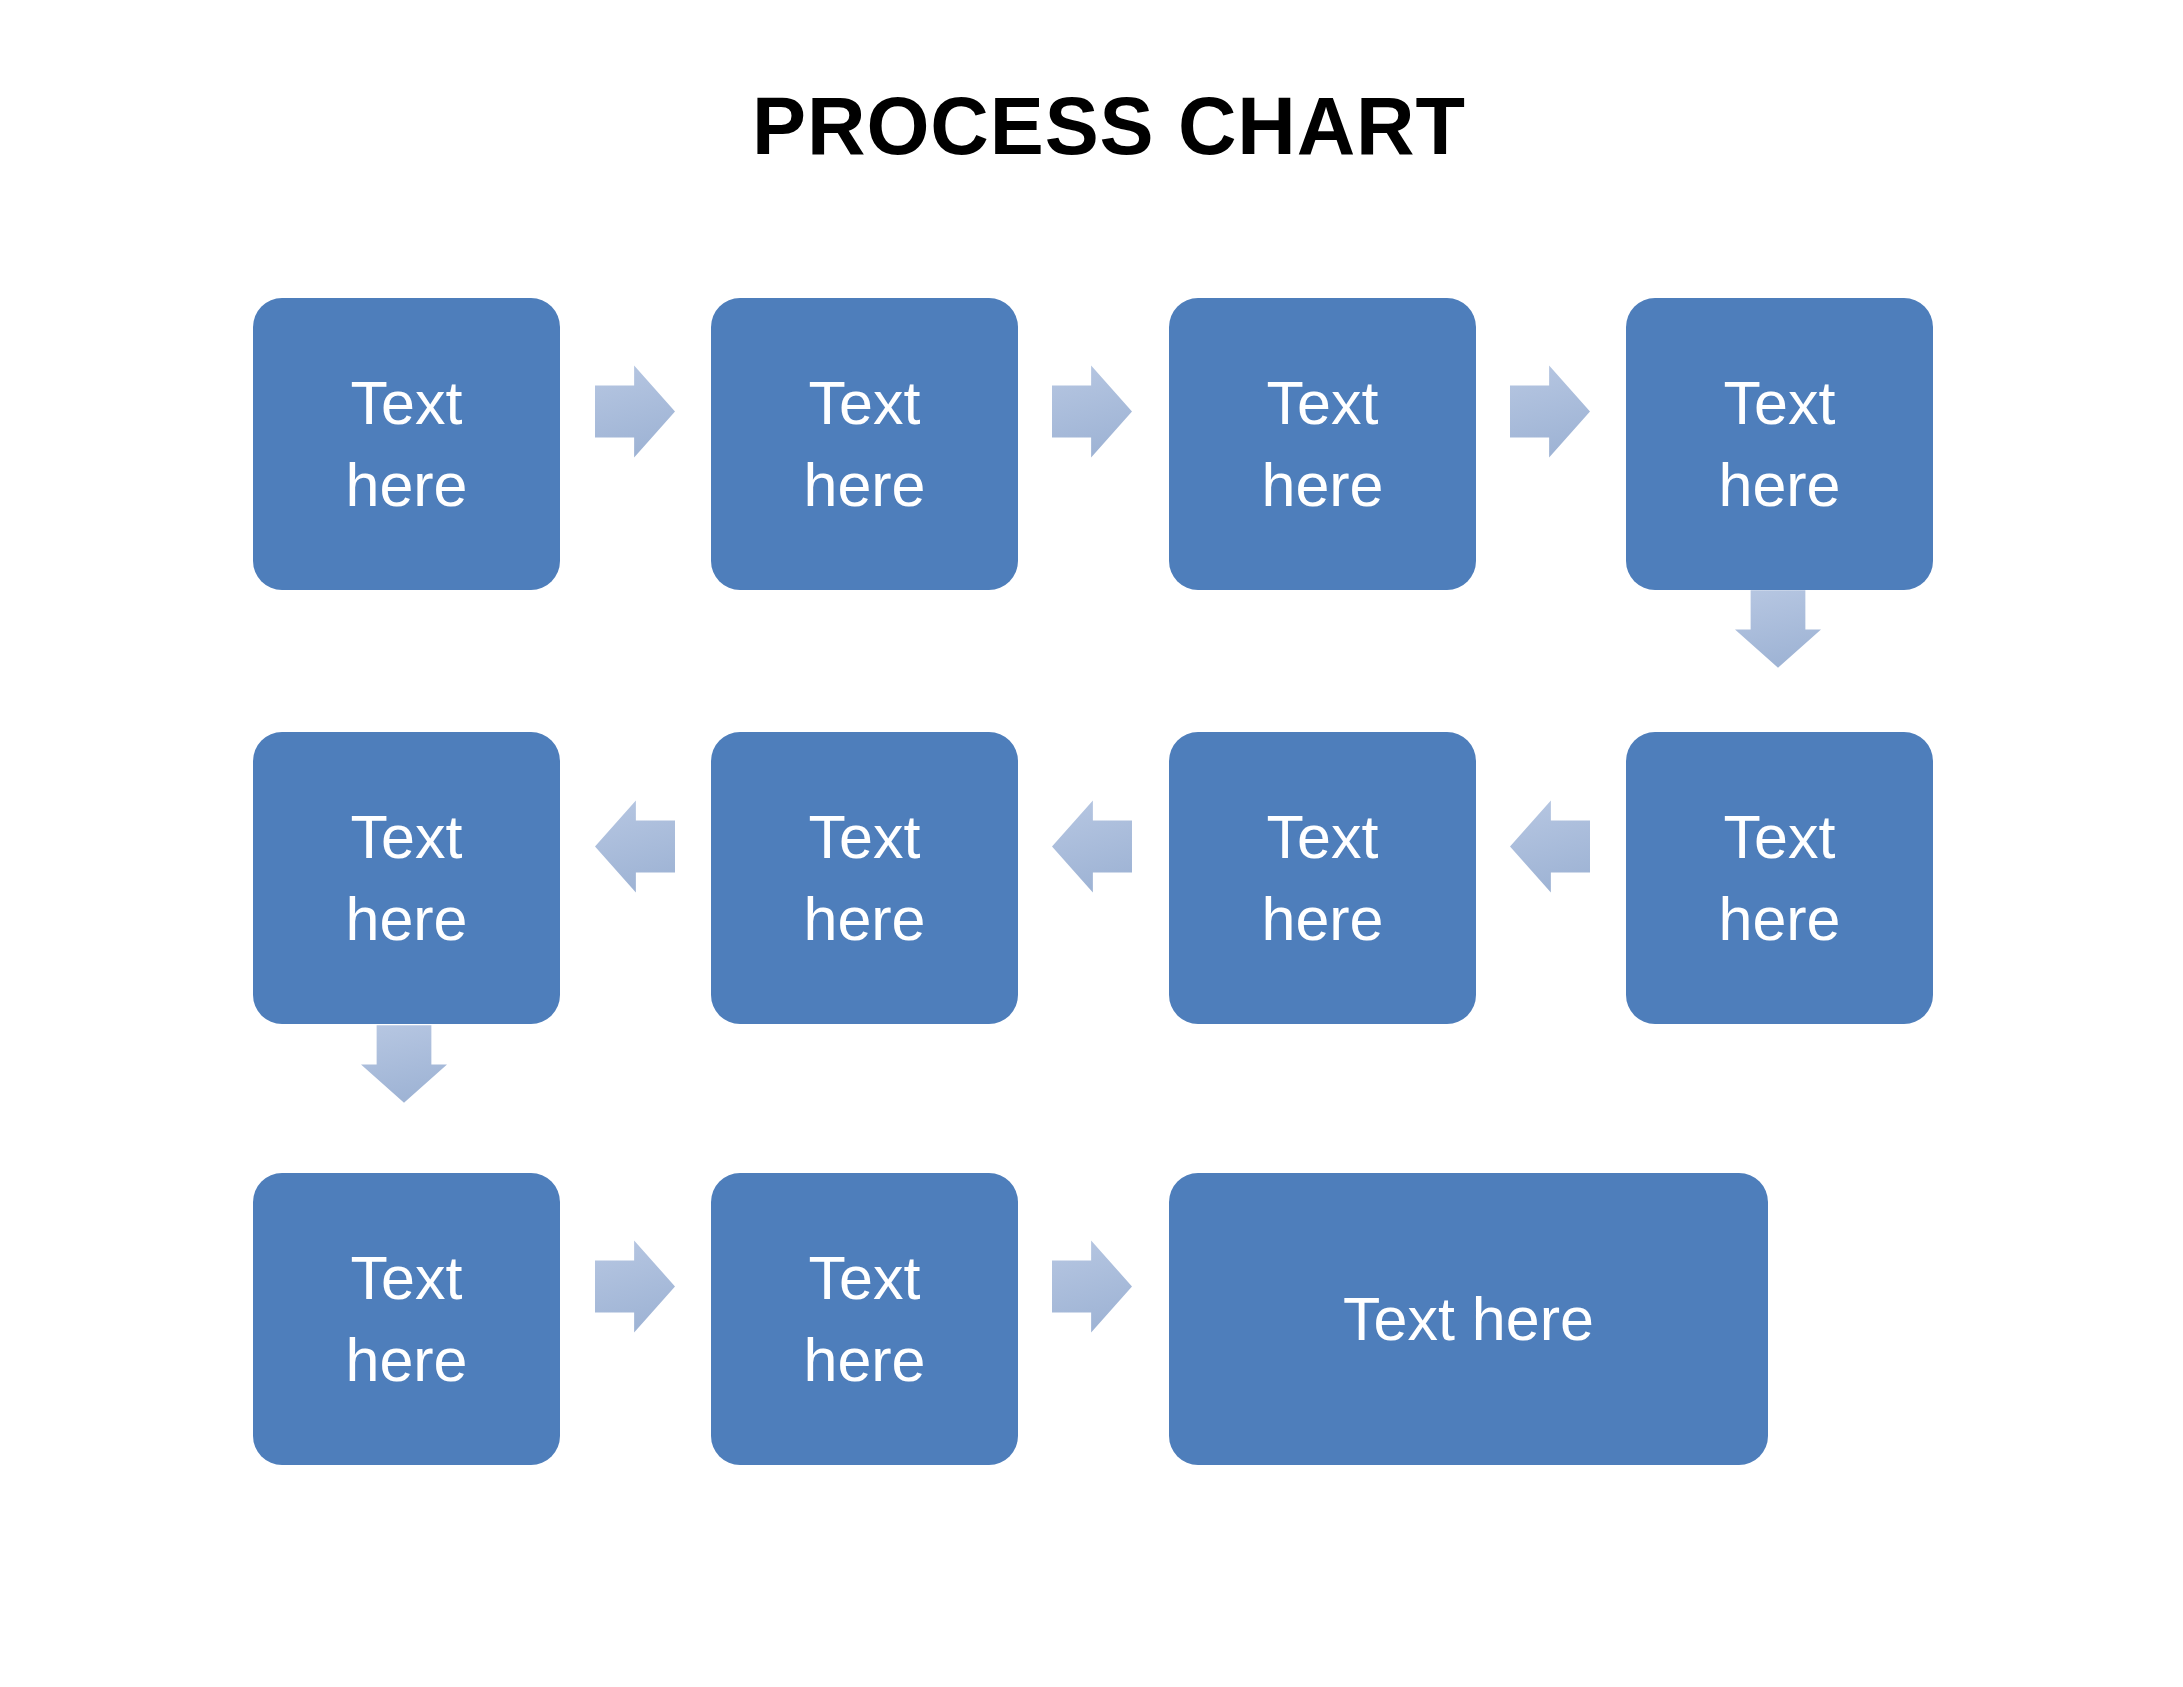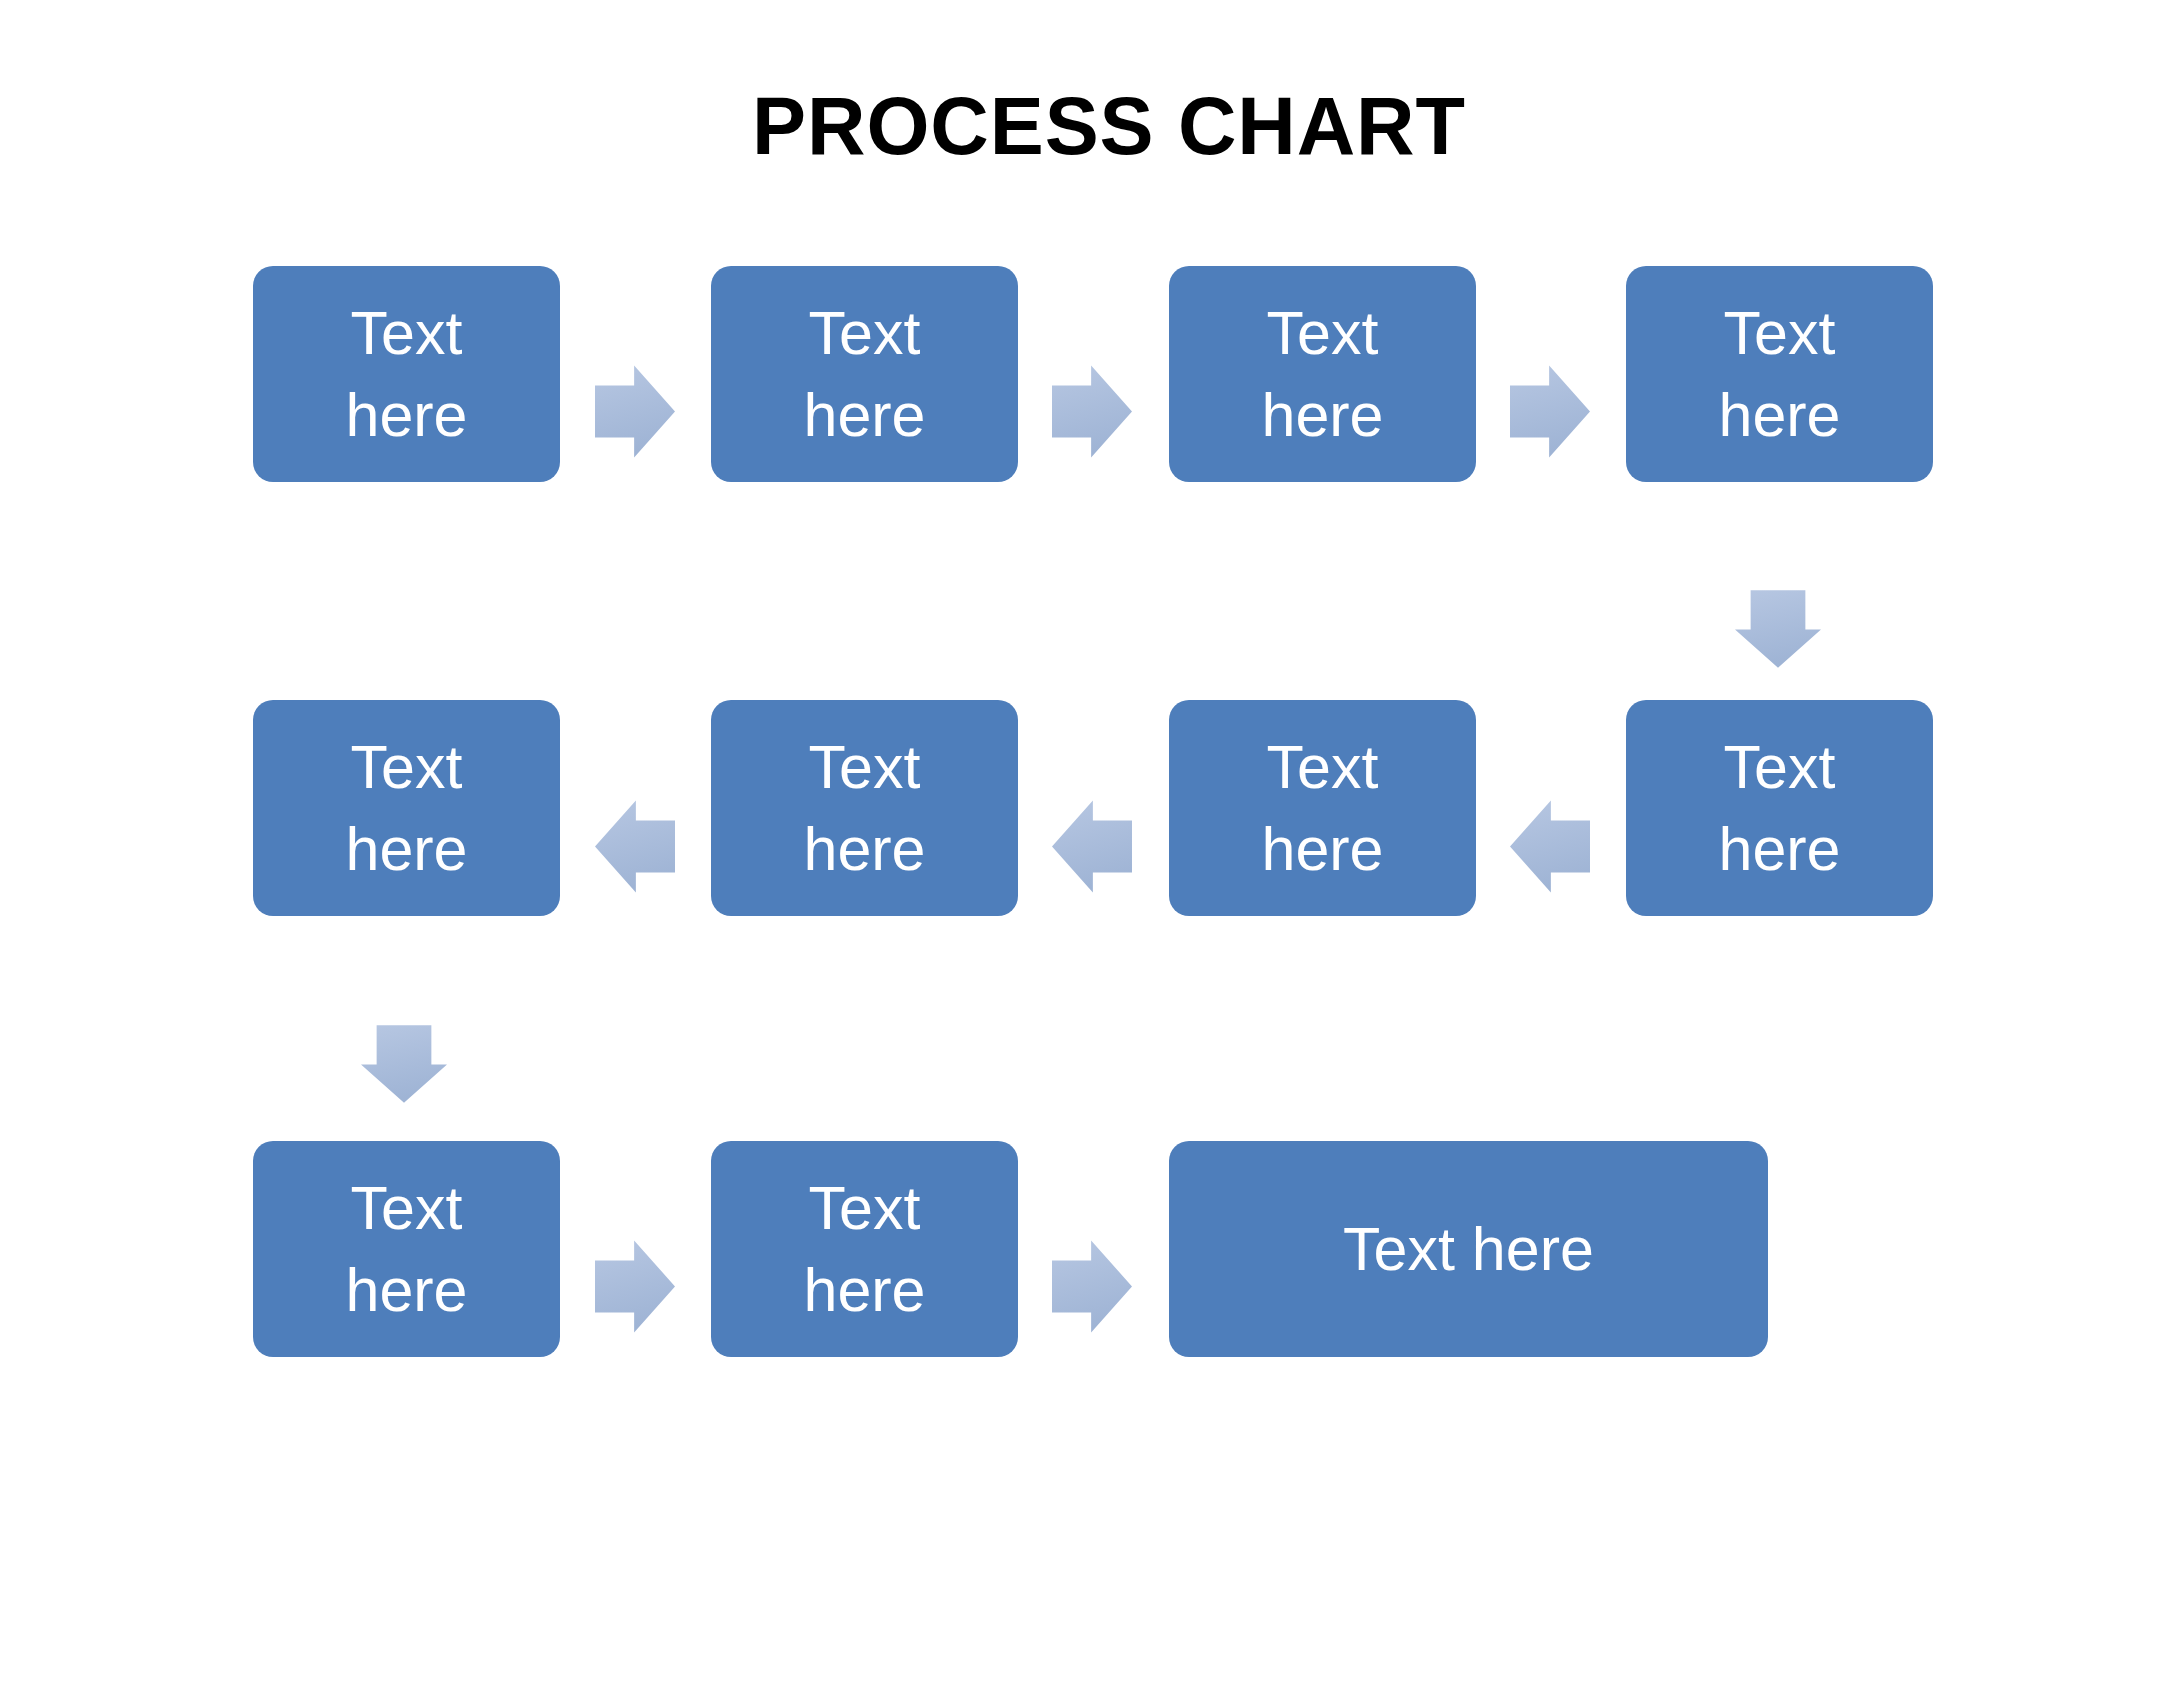--- a/index.html
+++ b/index.html
@@ -20,26 +20,27 @@
     width: 2218px;
     text-align: center;
     font-size: 81px;
     font-weight: 700;
     letter-spacing: 0.9px;
     color: var(--title-text, #000000);
     white-space: nowrap;
   }
   .node {
     position: absolute;
-    width: 307px; height: 216px;
+    width: 307px; height: 292px;
     background: var(--box-fill, #4e7ebb);
-    border-radius: 20px;
+    border-radius: 29px;
     display: flex;
     align-items: center;
     justify-content: center;
+    margin-top: 32px;
   }
   .node--wide { width: 599px; }
   .node .label {
     color: var(--box-text, #ffffff);
     font-size: 61px;
     line-height: 1.35;
     text-align: center;
   }
   .node--sq .label { max-width: 183px; }
   .arrow {

